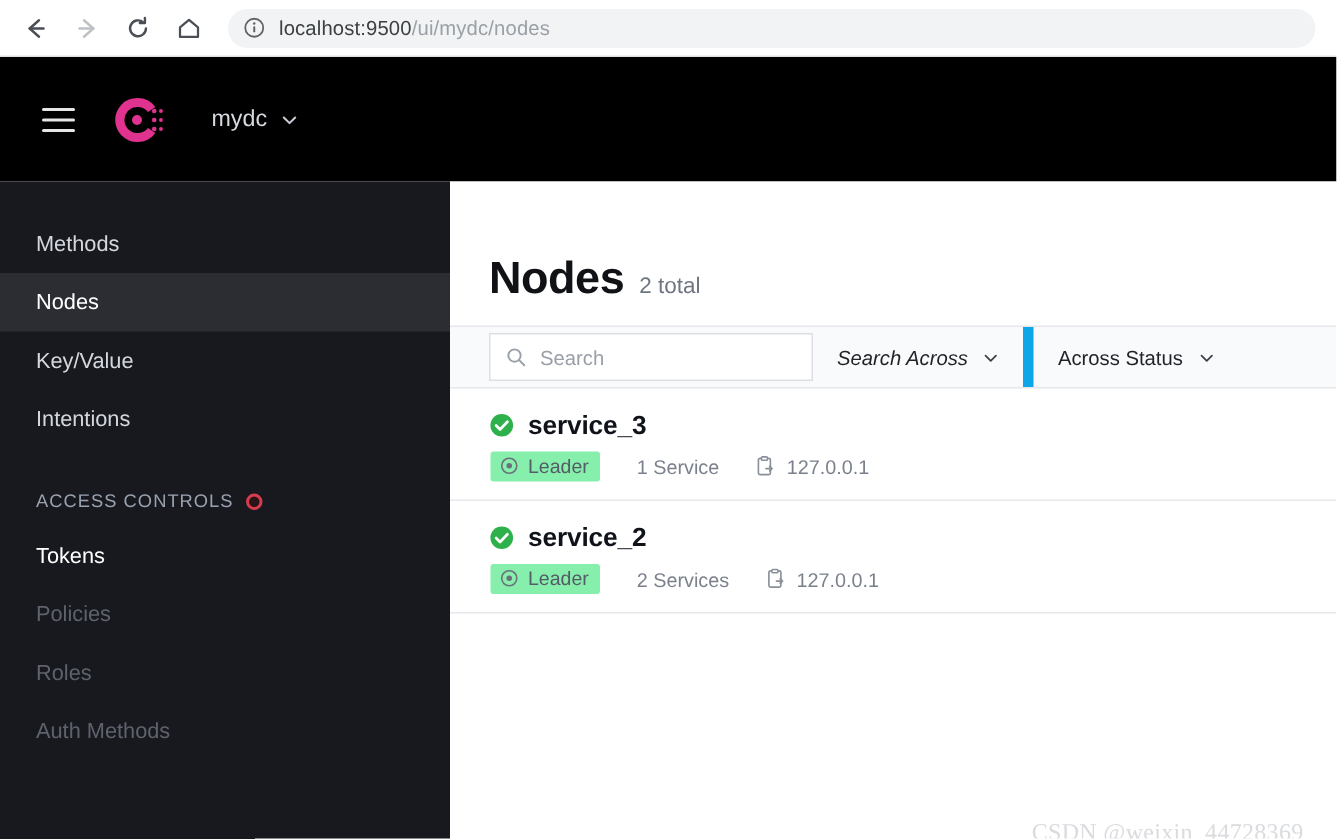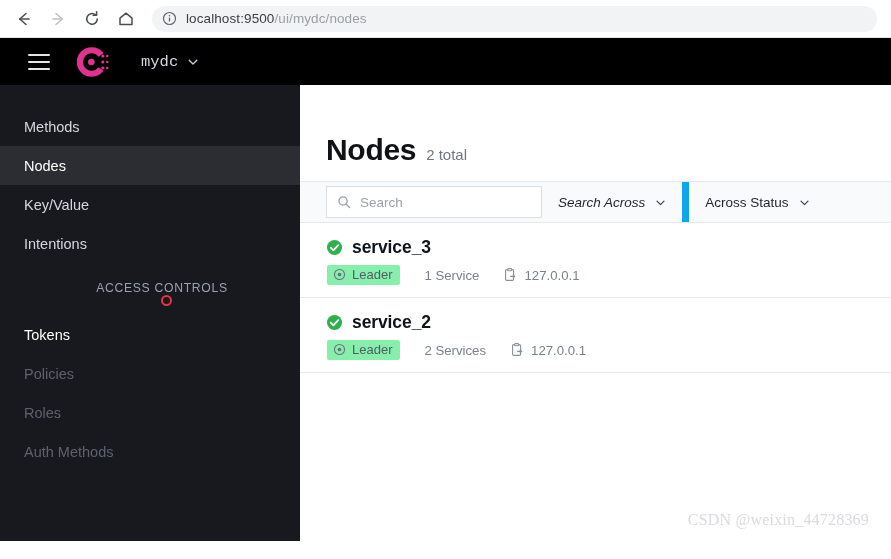--- a/index.html
+++ b/index.html
@@ -41,26 +41,25 @@
   .url-text {
     font-size: 13.5px;
     color: #9aa0a6;
     white-space: nowrap;
     letter-spacing: .1px;
   }
   .url-text .host { color: #3c4043; }
 
   
   .topnav {
-    height: 47px;
+    height: 83px;
     background: #000000;
     display: flex;
     align-items: center;
     padding-left: 28px;
-    font-family: Liberation Mono, monospace;
   }
   .hamburger {
     width: 22px; height: 16px;
     display: flex; flex-direction: column; justify-content: space-between;
     margin-right: 23px;
   }
   .hamburger span { display: block; height: 2px; background: #e6e6e8; border-radius: 1px; }
   .logo { width: 38px; height: 38px; margin-right: 30px; display:block; }
   .dc-select {
     display: flex; align-items: center;
@@ -96,21 +95,20 @@
   .side-item.bright { color: #ffffff; }
   .side-section {
     height: 34px;
     display: flex;
     align-items: center;
     padding-left: 24px;
     margin-top: 18px;
     font-size: 12.2px;
     letter-spacing: .7px;
     color: #9aa2b0;
-    flex-direction: column;
   }
   .acl-dot {
     width: 11px; height: 11px;
     border-radius: 50%;
     border: 2.5px solid #d63c4c;
     background: #2a1418;
     margin-left: 8px;
   }
 
   

